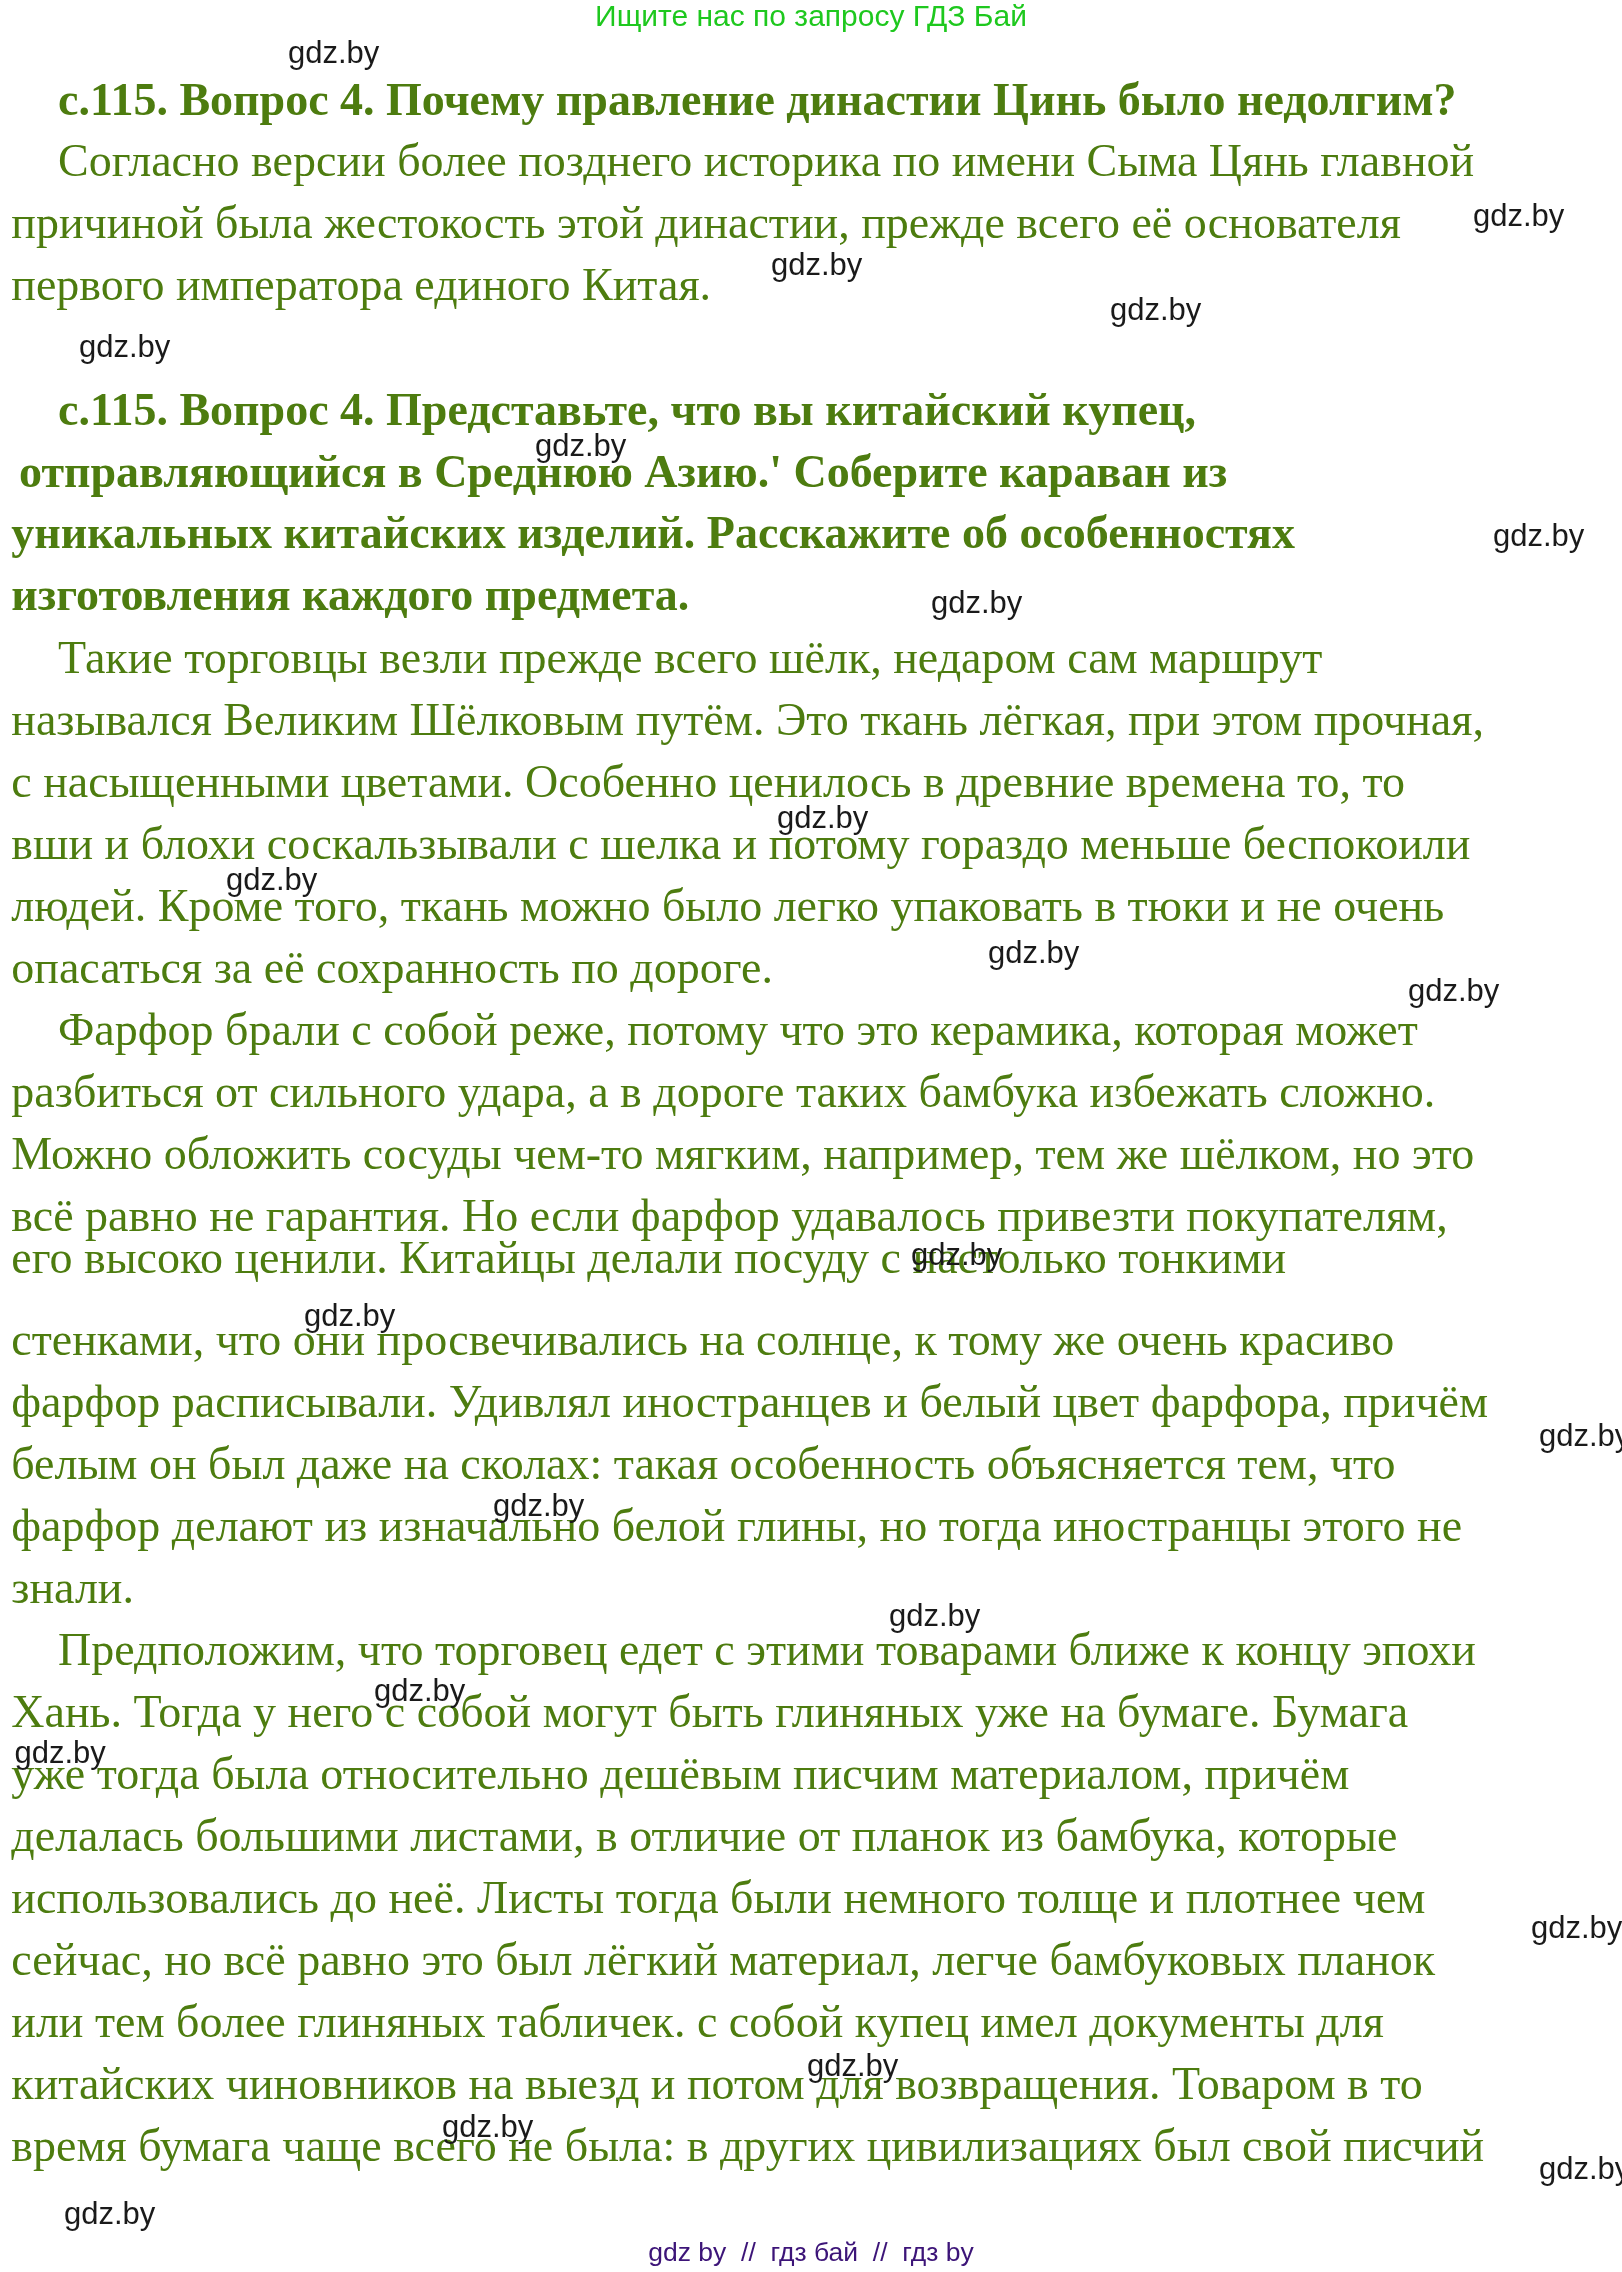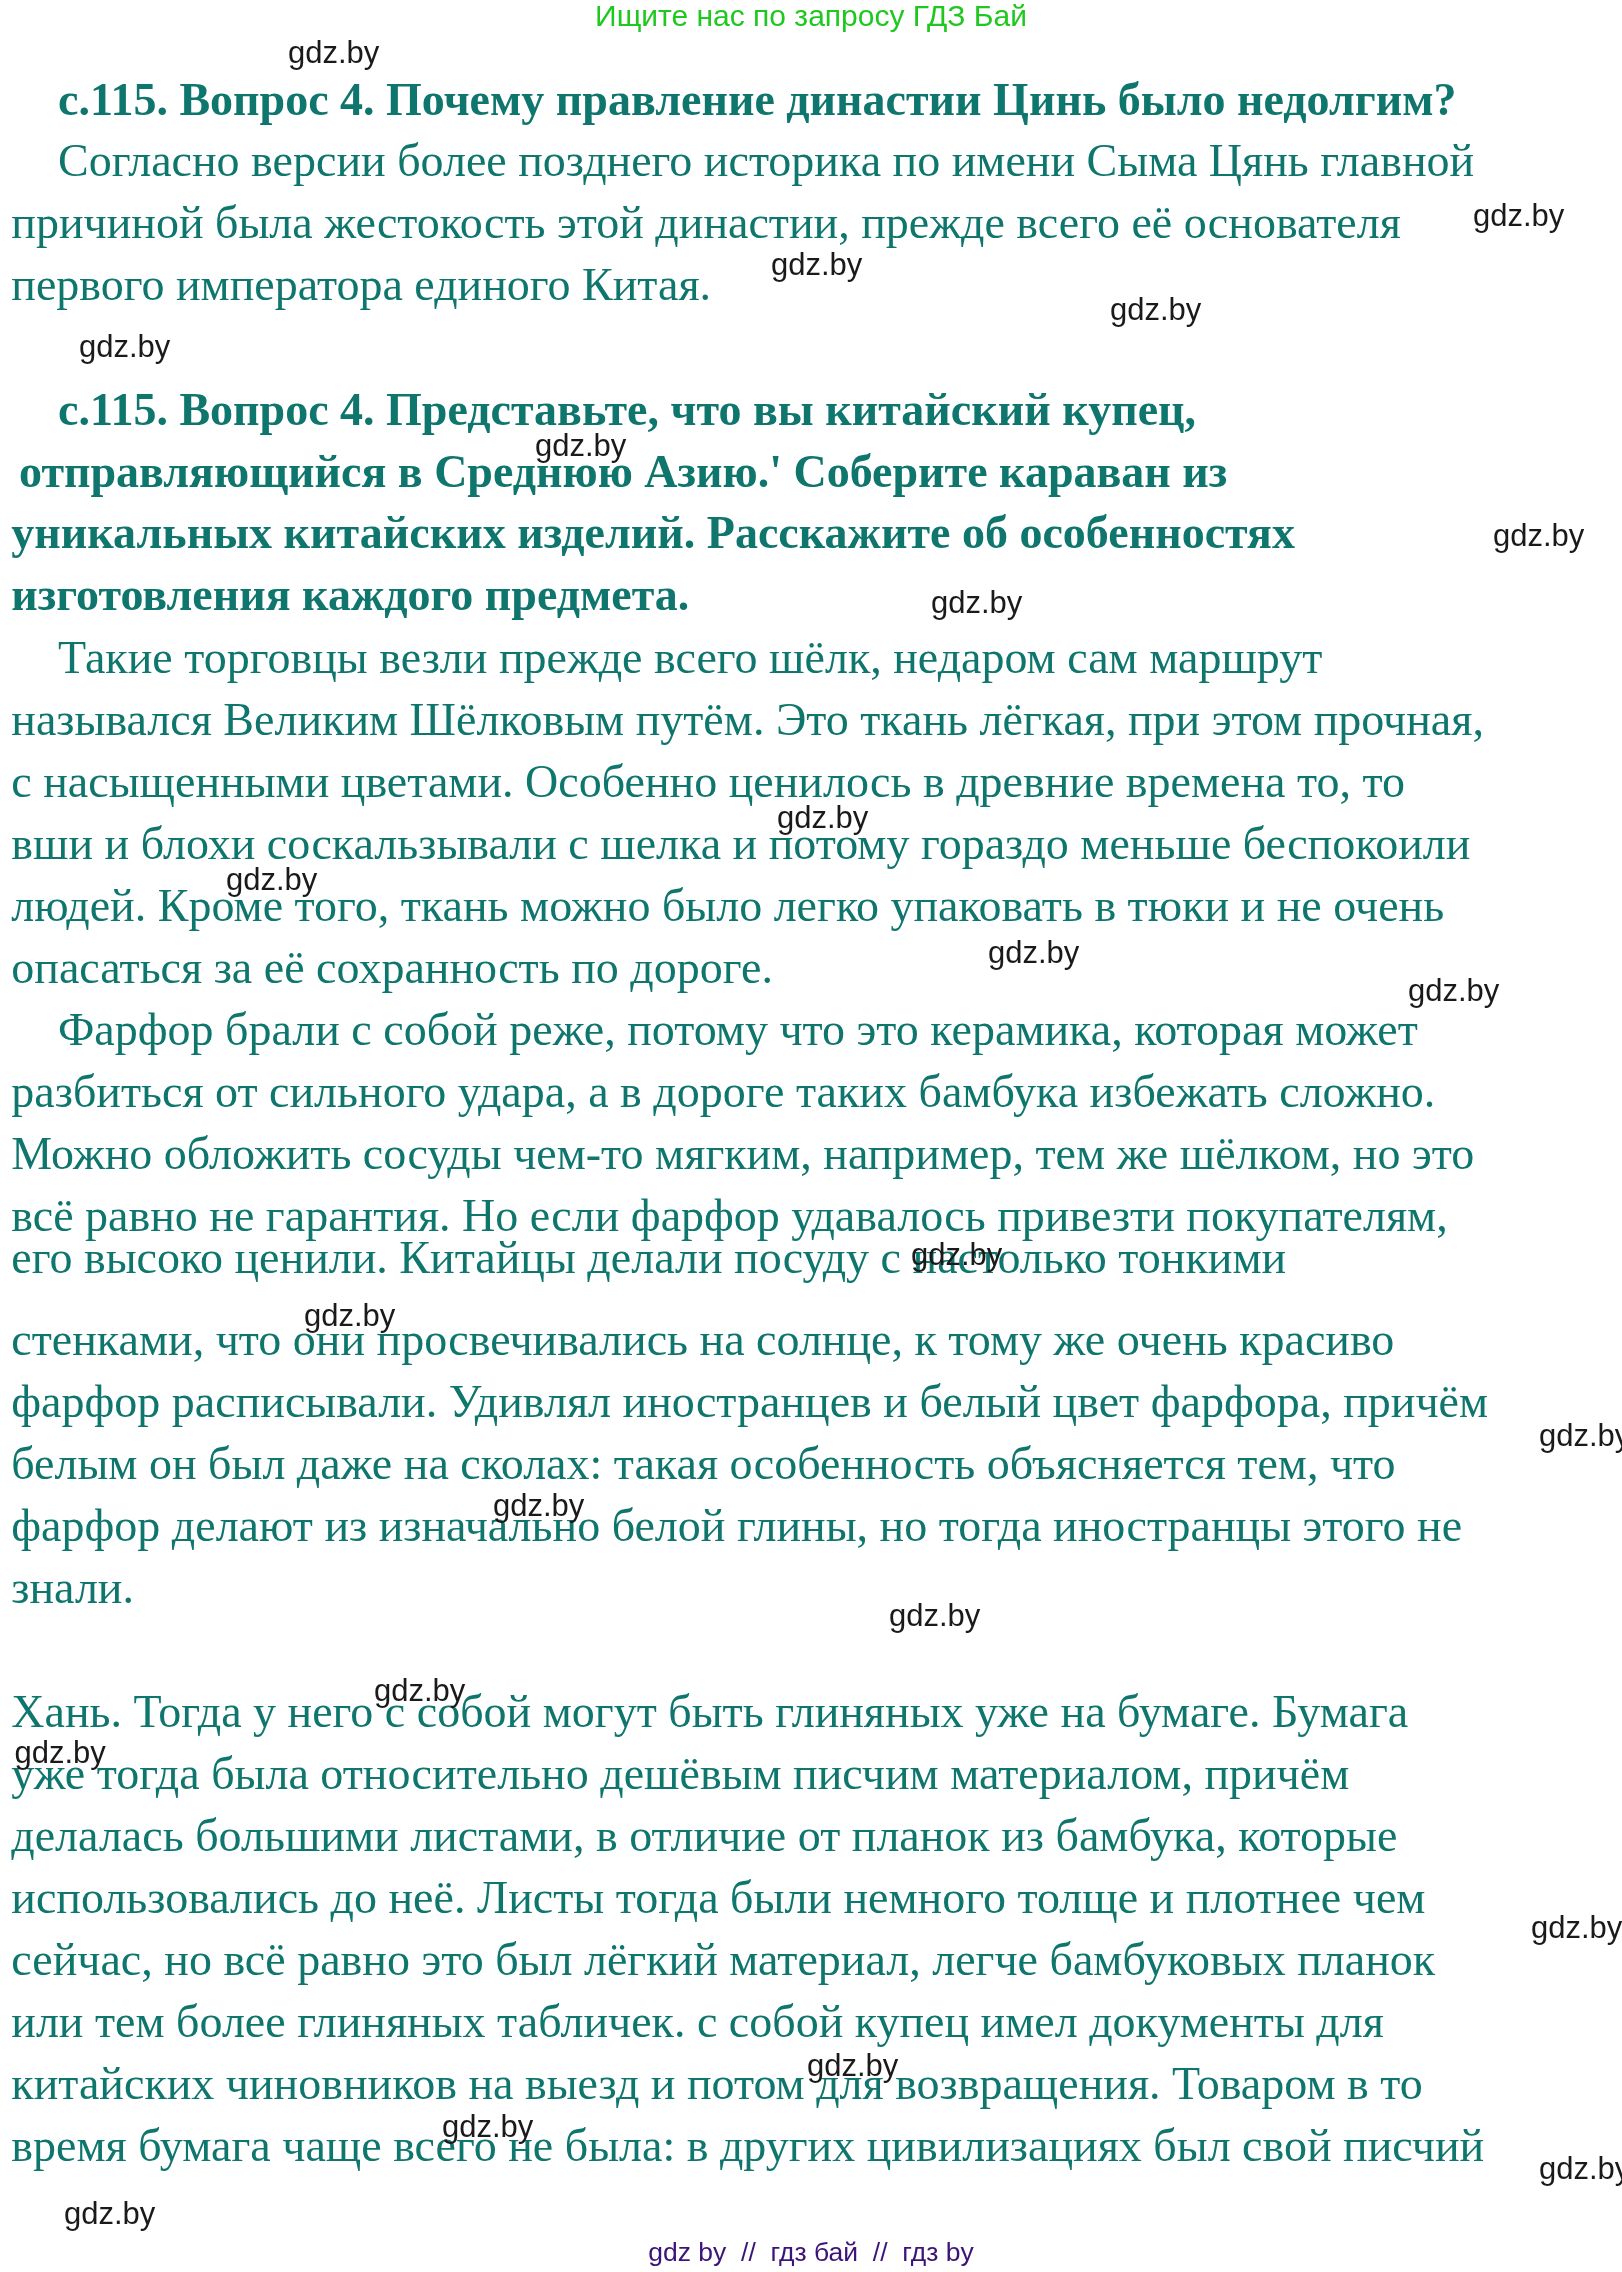--- a/index.html
+++ b/index.html
@@ -31,21 +31,21 @@
       color: #1ec81e;
       text-decoration: none;
       white-space: nowrap;
     }
     .line {
       position: absolute;
       white-space: nowrap;
       font-family: "Liberation Serif", "DejaVu Serif", serif;
       font-size: 46px;
       line-height: 46px;
-      color: #0f766e;
+      color: #4d7c0f;
       
     }
     .line.bold {
       font-weight: bold;
     }
     .wm {
       position: absolute;
       white-space: nowrap;
       font-family: "Liberation Sans", "DejaVu Sans", sans-serif;
       font-size: 31px;
@@ -93,20 +93,21 @@
   <div class="line" style="left:11.3px; top:1069px;">разбиться от сильного удара, а в дороге таких бамбука избежать сложно.</div>
   <div class="line" style="left:11.3px; top:1131px;">Можно обложить сосуды чем-то мягким, например, тем же шёлком, но это</div>
   <div class="line" style="left:11.3px; top:1193px;">всё равно не гарантия. Но если фарфор удавалось привезти покупателям,</div>
   <div class="line" style="left:11.3px; top:1216px;margin-top:19px;">его высоко ценили. Китайцы делали посуду с настолько тонкими</div>
   <div class="line" style="left:11.3px; top:1317px;">стенками, что они просвечивались на солнце, к тому же очень красиво</div>
   <div class="line" style="left:11.3px; top:1379px;">фарфор расписывали. Удивлял иностранцев и белый цвет фарфора, причём</div>
   <div class="line" style="left:11.3px; top:1441px;">белым он был даже на сколах: такая особенность объясняется тем, что</div>
   <div class="line" style="left:11.3px; top:1503px;">фарфор делают из изначально белой глины, но тогда иностранцы этого не</div>
   <div class="line" style="left:11.3px; top:1565px;">знали.</div>
 
+  <div class="line" style="left:58px; top:1627px;">Предположим, что торговец едет с этими товарами ближе к концу эпохи</div>
   <div class="line" style="left:11.3px; top:1689px;">Хань. Тогда у него с собой могут быть глиняных уже на бумаге. Бумага</div>
   <div class="line" style="left:11.3px; top:1751px;">уже тогда была относительно дешёвым писчим материалом, причём</div>
   <div class="line" style="left:11.3px; top:1813px;">делалась большими листами, в отличие от планок из бамбука, которые</div>
   <div class="line" style="left:11.3px; top:1875px;">использовались до неё. Листы тогда были немного толще и плотнее чем</div>
   <div class="line" style="left:11.3px; top:1937px;">сейчас, но всё равно это был лёгкий материал, легче бамбуковых планок</div>
   <div class="line" style="left:11.3px; top:1999px;">или тем более глиняных табличек. с собой купец имел документы для</div>
   <div class="line" style="left:11.3px; top:2061px;">китайских чиновников на выезд и потом для возвращения. Товаром в то</div>
   <div class="line" style="left:11.3px; top:2123px;">время бумага чаще всего не была: в других цивилизациях был свой писчий</div>
 
   <div id="watermarks">

